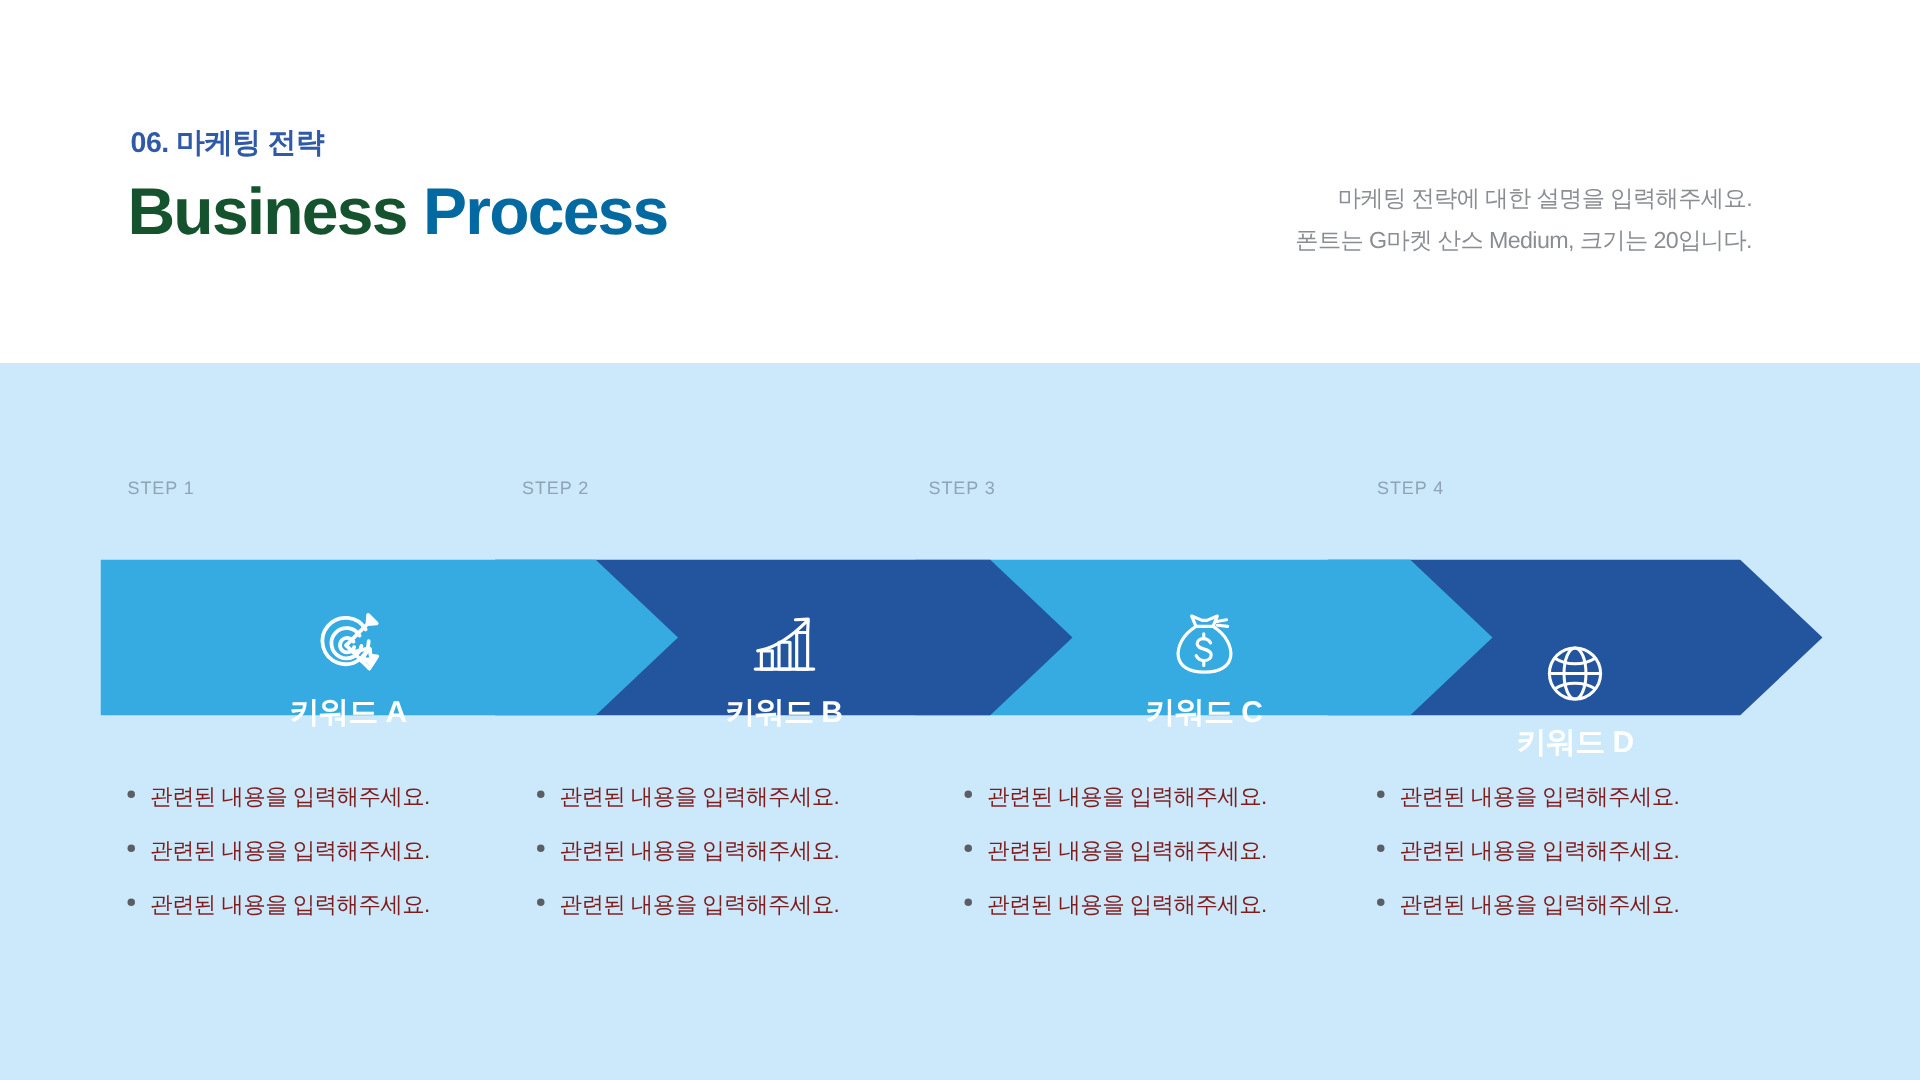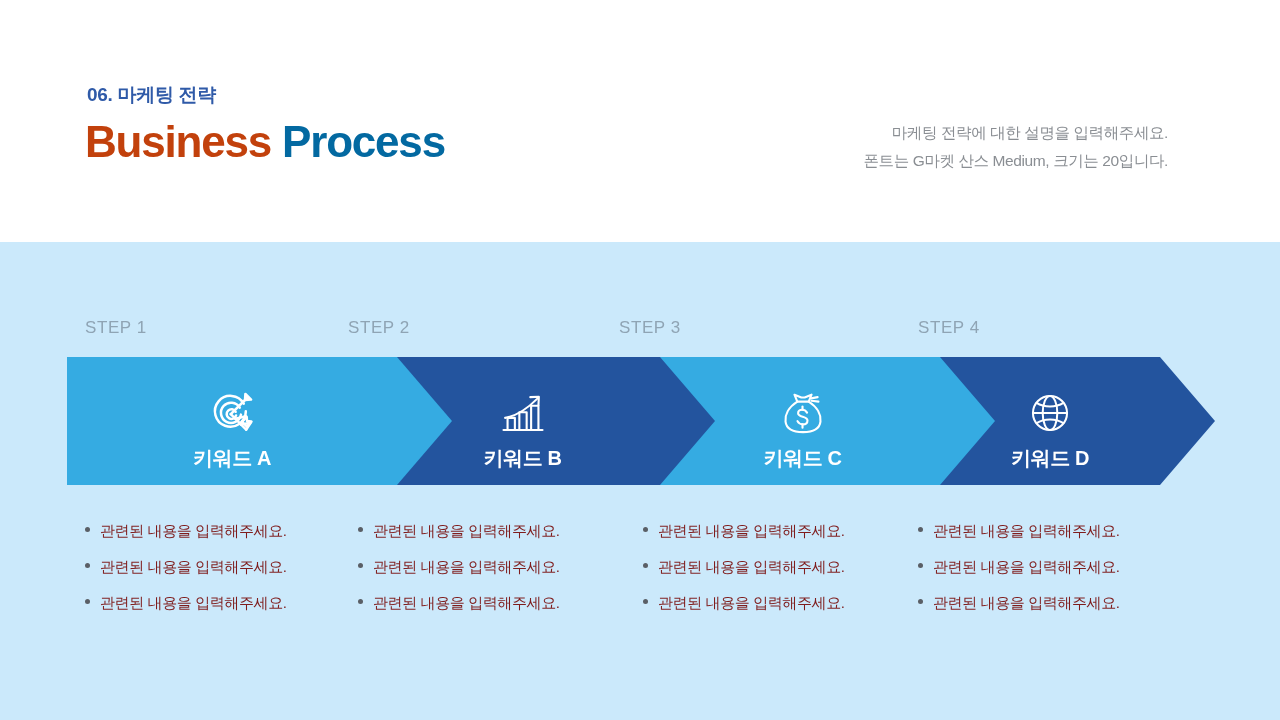--- a/index.html
+++ b/index.html
@@ -35,21 +35,21 @@
   }
   .maintitle {
     position: absolute;
     left: 85px;
     top: 117px;
     font-size: 44px;
     font-weight: 800;
     letter-spacing: -1.2px;
     white-space: nowrap;
   }
-  .maintitle .t1 { color: #c2410c; }
+  .maintitle .t1 { color: #14532d; }
   .maintitle .t2 { color: #0369a1; }
 
   .desc {
     position: absolute;
     right: 112px;
     top: 119px;
     text-align: right;
     color: #8a8e93;
     font-size: 15.5px;
     line-height: 28px;
@@ -69,42 +69,42 @@
 
   
   .steps-labels {
     position: absolute;
     left: 0; top: 318px;
     width: 1280px;
     height: 26px;
   }
   .step-label {
     position: absolute;
-    font-size: 17px;
+    font-size: 12px;
     color: #8fa4b4;
     letter-spacing: 0.6px;
     white-space: nowrap;
   }
   .step-label.s1 { left: 85px; }
   .step-label.s2 { left: 348px; }
   .step-label.s3 { left: 619px; }
   .step-label.s4 { left: 918px; }
 
   
   .chev-row {
     position: absolute;
     left: 0;
     top: 357px;
     width: 1280px;
     height: 144px;
   }
   .chev {
     position: absolute;
-    top: 0;
-    height: 128px;
+    top: 16px;
+    height: 104px;
     color: #ffffff;
   }
   .chev .shape {
     position: absolute;
     inset: 0;
     width: 100%;
     height: 100%;
   }
   .chev .inner {
     position: absolute;
@@ -130,21 +130,21 @@
   }
 
   .chev1 { left: 67px;  width: 385px; }
   .chev2 { left: 330px; width: 385px; }
   .chev3 { left: 610px; width: 385px; }
   .chev4 { left: 885px; width: 330px; }
 
   .chev1 .inner { left: 0;  width: 330px; }
   .chev2 .inner { left: 55px; width: 275px; }
   .chev3 .inner { left: 55px; width: 275px; }
-  .chev4 .inner { left: 55px; width: 220px; }
+  .chev4 .inner { left: 55px; width: 220px; margin-top: 20px; }
 
   
   .chev1 { z-index: 4; }
   .chev2 { z-index: 3; }
   .chev3 { z-index: 2; }
   .chev4 { z-index: 1; }
 
   
   .bullets {
     position: absolute;

